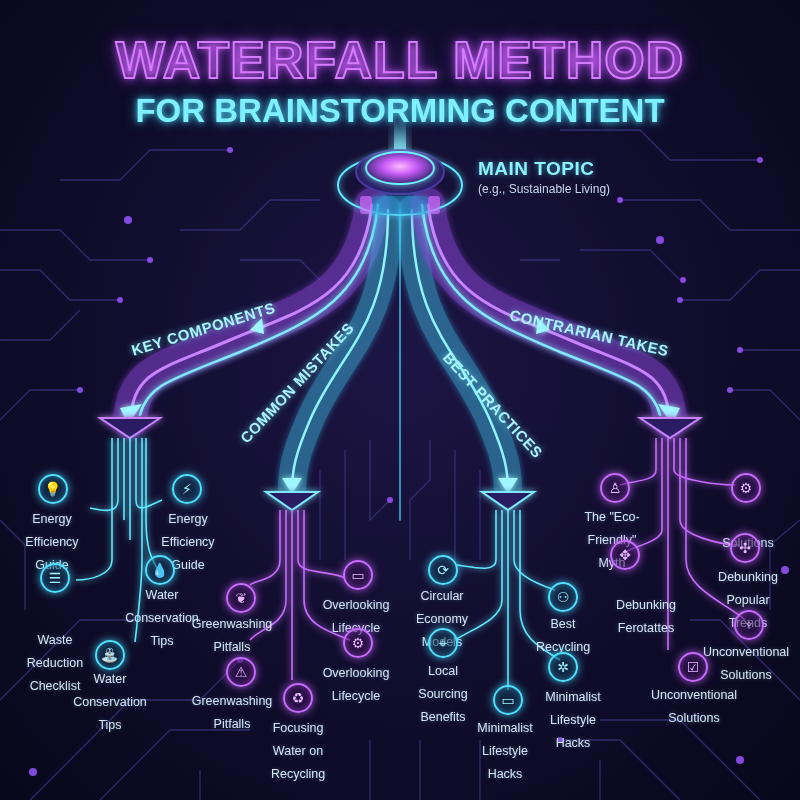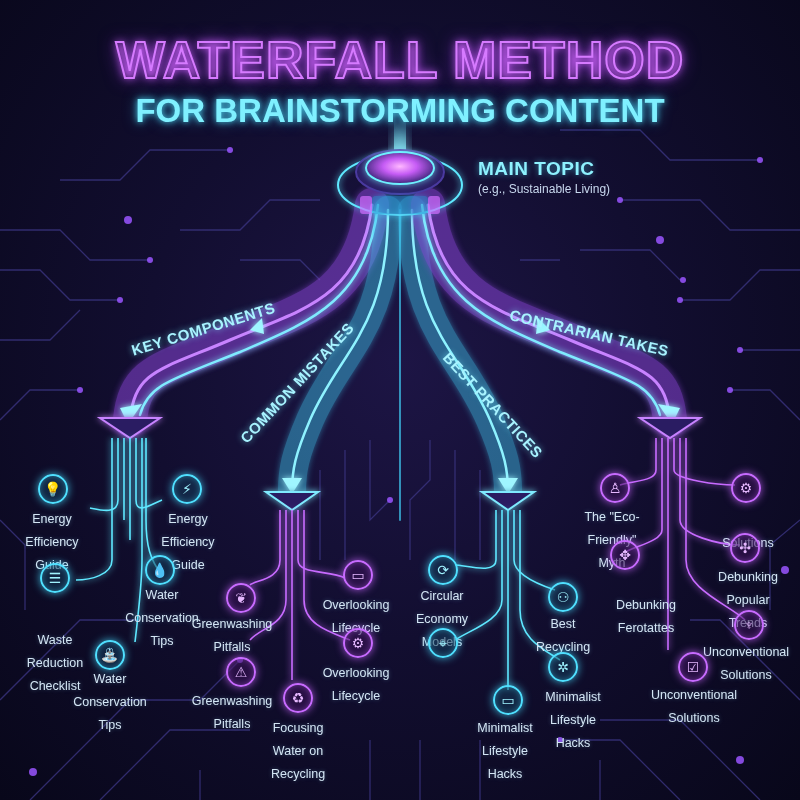--- a/index.html
+++ b/index.html
@@ -257,20 +257,21 @@
   <div class="node-icon purple" style="left:283px; top:683px;">♻</div>
   <div class="node-label" style="left:298px; top:717px; width:70px; margin-left:-35px;">Focusing Water on Recycling</div>
 
   <div class="node-icon cyan" style="left:428px; top:555px;">⟳</div>
   <div class="node-label" style="left:442px; top:585px; width:76px; margin-left:-38px;">Circular Economy Models</div>
 
   <div class="node-icon cyan" style="left:548px; top:582px;">⚇</div>
   <div class="node-label" style="left:563px; top:613px; width:70px; margin-left:-35px;">Best Recycling</div>
 
   <div class="node-icon cyan" style="left:428px; top:628px;">⌖</div>
+  <div class="node-label" style="left:443px; top:660px; width:76px; margin-left:-38px;">Local Sourcing Benefits</div>
 
   <div class="node-icon cyan" style="left:548px; top:652px;">✲</div>
   <div class="node-label" style="left:573px; top:686px; width:80px; margin-left:-40px;">Minimalist Lifestyle Hacks</div>
 
   <div class="node-icon cyan" style="left:493px; top:685px;">▭</div>
   <div class="node-label" style="left:505px; top:717px; width:66px; margin-left:-33px;">Minimalist Lifestyle Hacks</div>
 
   <div class="node-icon purple" style="left:600px; top:473px;">♙</div>
   <div class="node-label" style="left:612px; top:506px; width:74px; margin-left:-37px;">The "Eco-Friendly" Myth</div>
 

